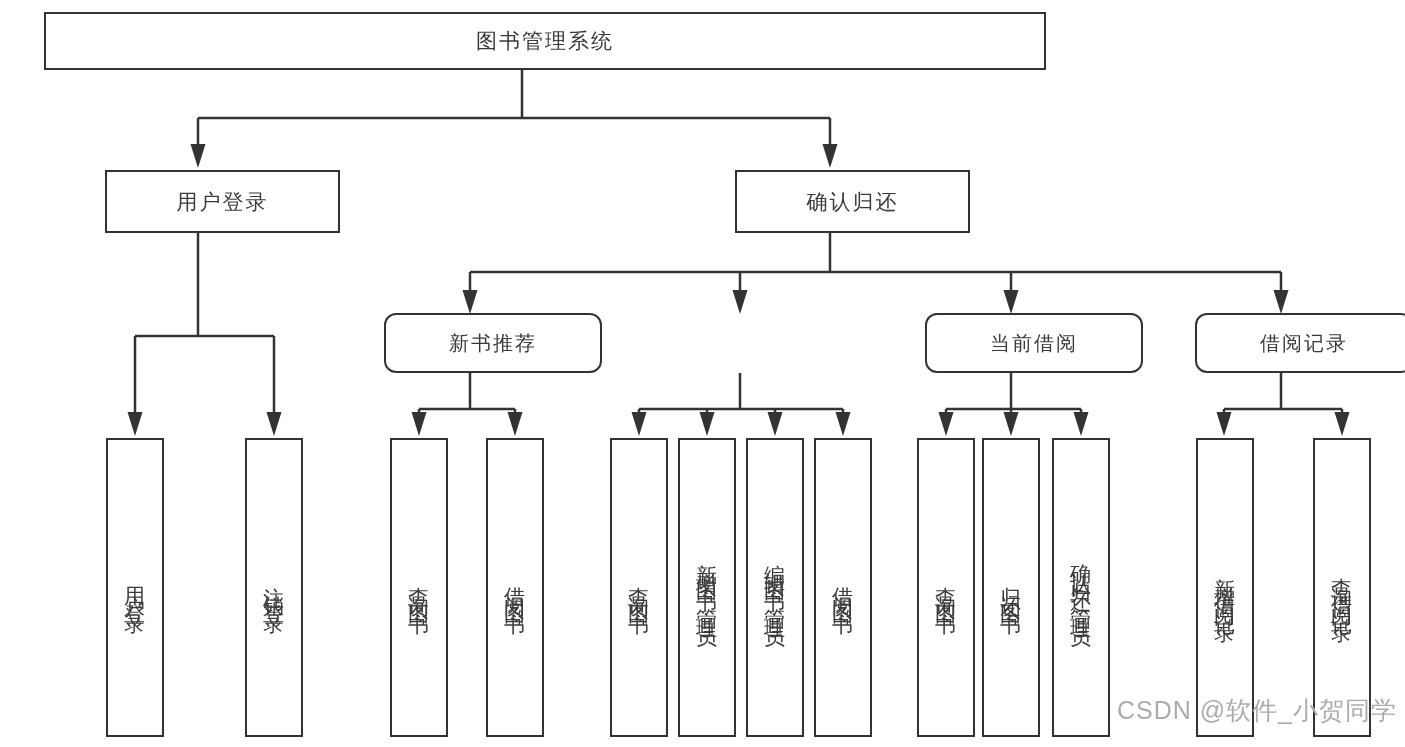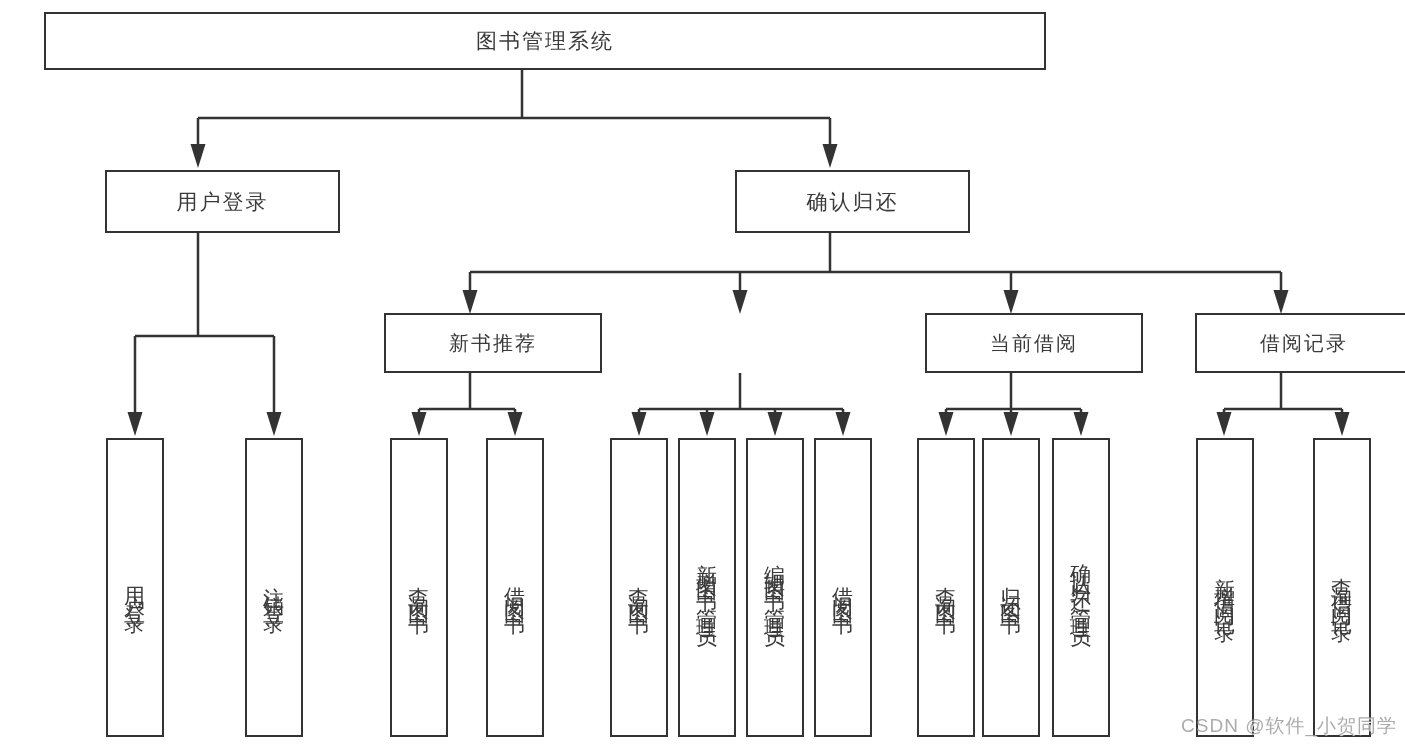--- a/index.html
+++ b/index.html
@@ -41,20 +41,21 @@
     width: 1002px; height: 58px;
   }
   .node.lvl2 {
     top: 170px;
     width: 235px; height: 63px;
   }
   .node.lvl3 {
     top: 313px;
     width: 218px; height: 60px;
     font-size: 20px;
+    border-radius: 12px;
   }
   .leaf {
     position: absolute;
     top: 438px;
     height: 299px;
     width: 58px;
     border: 2px solid #333333;
     background: #ffffff;
     display: flex;
     align-items: center;
@@ -67,22 +68,22 @@
     text-orientation: mixed;
     font-size: 21px;
     letter-spacing: 9px;
     color: #3a3a3a;
     line-height: 1;
     white-space: nowrap;
   }
   .watermark {
     position: absolute;
     right: 8px;
-    bottom: 8px;
-    font-size: 19px;
+    bottom: 20px;
+    font-size: 25px;
     color: rgba(150,150,150,0.8);
     letter-spacing: 1px;
     z-index: 3;
     text-shadow: 1px 1px 0 rgba(255,255,255,0.8);
   }
 </style>
 </head>
 <body>
 
 <div class="canvas">

